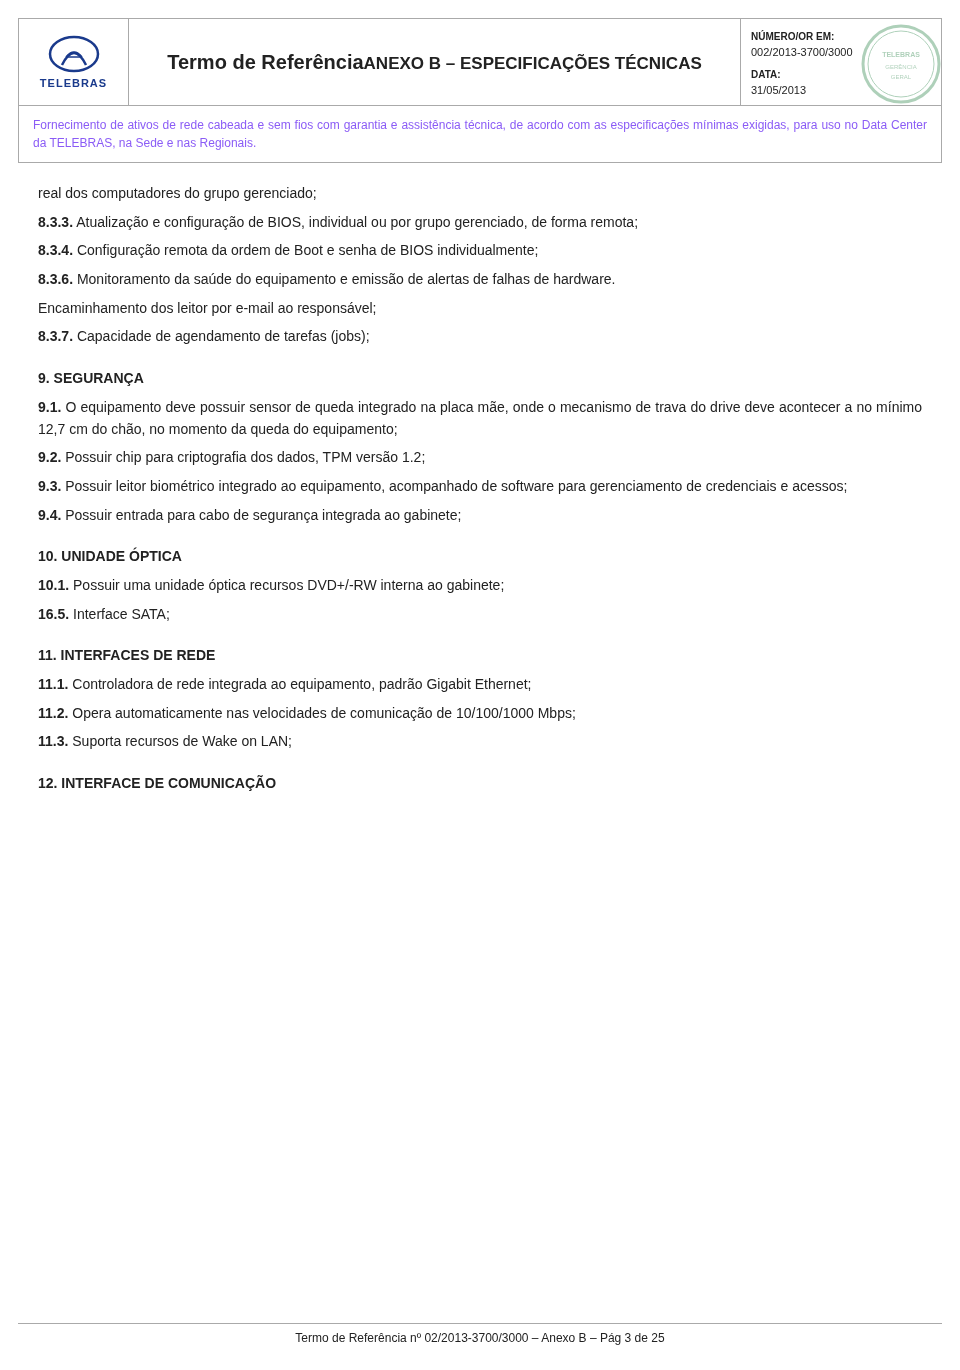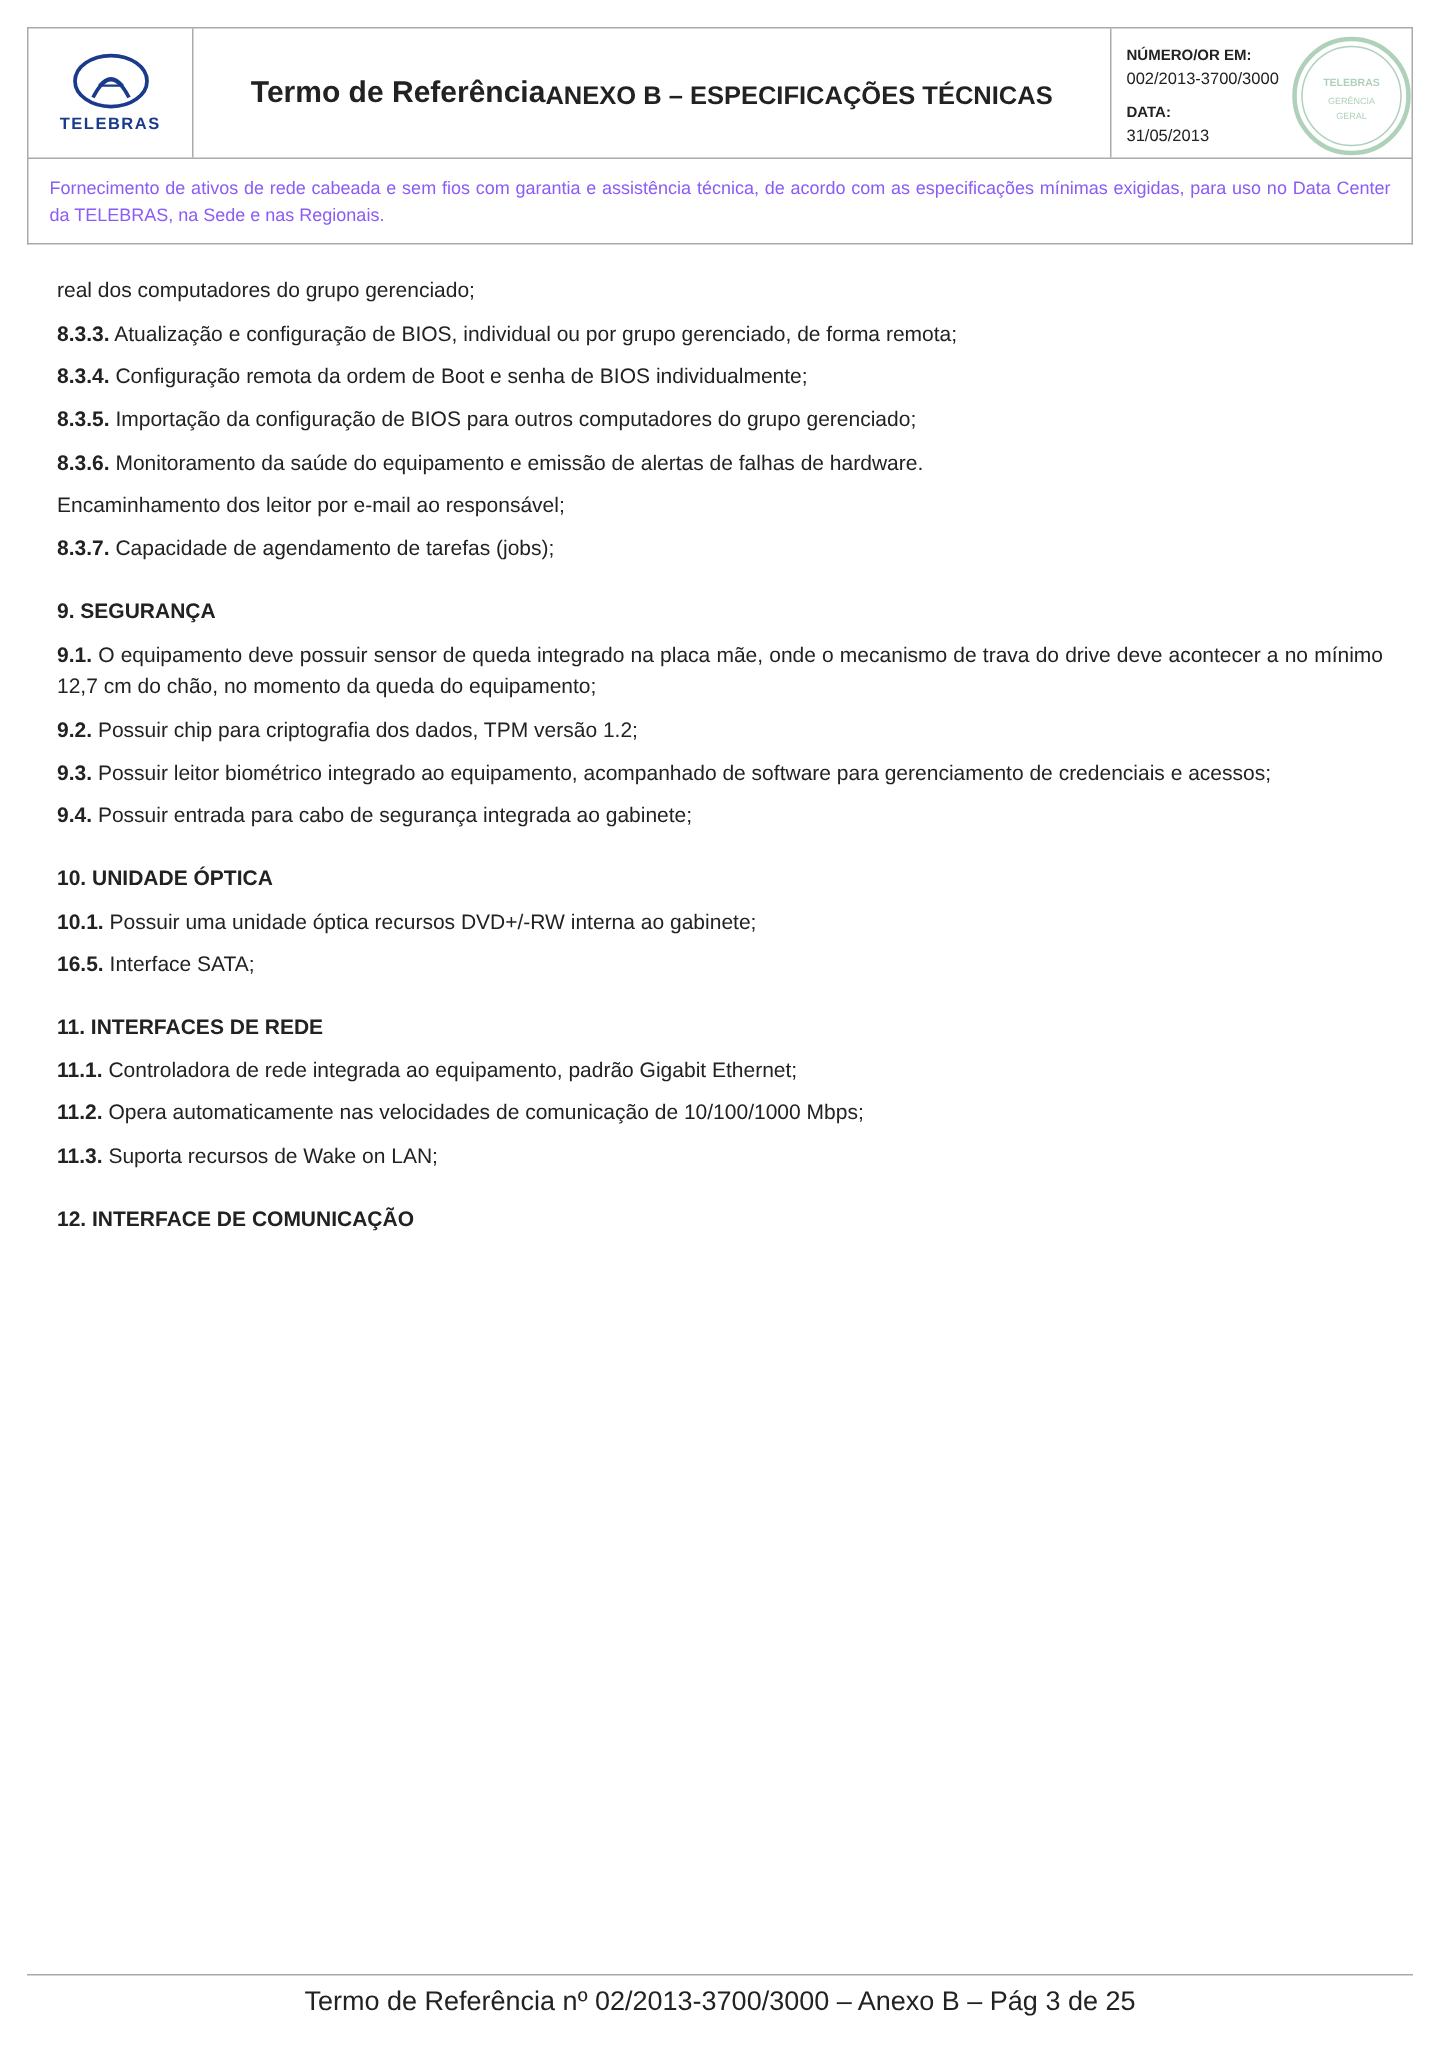--- a/index.html
+++ b/index.html
@@ -151,21 +151,21 @@
       margin-top: 14px;
       margin-bottom: 7px;
     }
 
     
     .footer {
       border-top: 1.5px solid #aaa;
       margin: 0 18px 18px 18px;
       padding: 7px 14px;
       text-align: center;
-      font-size: 18px;
+      font-size: 12px;
       color: #222;
     }
   </style>
 </head>
 <body>
 
 <div class="page">
 
   <div class="header">
     <div class="header-logo">
@@ -218,21 +218,20 @@
     <span>Fornecimento de ativos de rede cabeada e sem fios com garantia e assistência técnica, de acordo com as especificações mínimas exigidas, para uso no Data Center da TELEBRAS, na Sede e nas Regionais.</span>
   </div>
 
   <div class="content">
 
     <p style="margin-top:10px;">real dos computadores do grupo gerenciado;</p>
 
     <div>
       <p><strong>8.3.3.</strong> <span>Atualização e configuração de BIOS, individual ou por grupo gerenciado, de forma remota;</span></p>
       <p><strong>8.3.4.</strong> <span>Configuração remota da ordem de Boot e senha de BIOS individualmente;</span></p>
-      <p><strong>8.3.5.</strong> <span>Importação da configuração de BIOS para outros computadores do grupo gerenciado;</span></p>
       <p><strong>8.3.6.</strong> <span>Monitoramento da saúde do equipamento e emissão de alertas de falhas de hardware.</span></p>
       <p><span>Encaminhamento dos leitor por e-mail ao responsável;</span></p>
       <p><strong>8.3.7.</strong> <span>Capacidade de agendamento de tarefas (jobs);</span></p>
     </div>
 
     <p class="section-heading" style="margin-top:20px;">9.  SEGURANÇA</p>
     <div>
       <p><strong>9.1.</strong> <span>O equipamento deve possuir sensor de queda integrado na placa mãe, onde o mecanismo de trava do drive deve acontecer a no mínimo 12,7 cm do chão, no momento da queda do equipamento;</span></p>
       <p><strong>9.2.</strong> <span>Possuir chip para criptografia dos dados, TPM versão 1.2;</span></p>
       <p><strong>9.3.</strong> <span>Possuir leitor biométrico integrado ao equipamento, acompanhado de software para gerenciamento de credenciais e acessos;</span></p>

